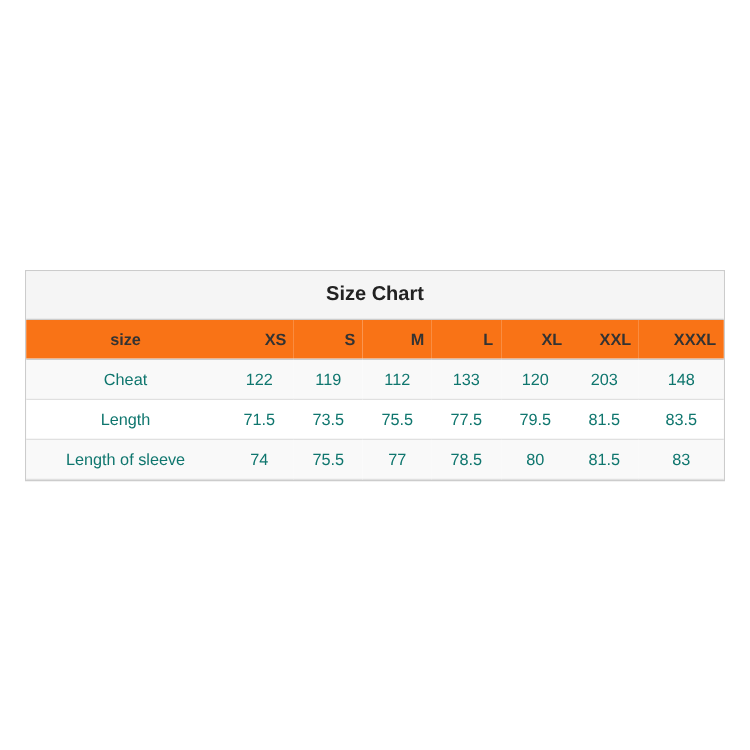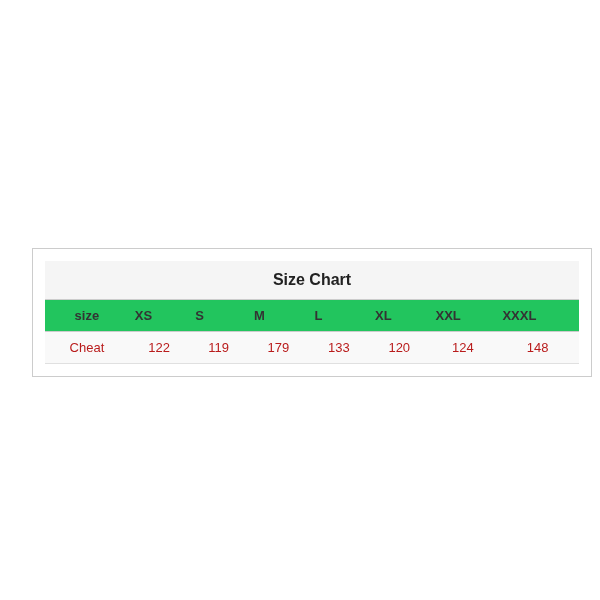--- a/index.html
+++ b/index.html
@@ -1,17 +1,17 @@
 <!DOCTYPE html>
 <html><head>
   <meta charset="utf-8">
   <style>
     * {
       margin: 0;
-      padding: 12px;
+      padding: 0;
       box-sizing: border-box;
     }
 
     body {
       width: 600px;
       height: 600px;
       background-color: #ffffff;
       display: flex;
       align-items: center;
       justify-content: center;
@@ -35,47 +35,47 @@
       font-weight: bold;
       color: #222222;
     }
 
     table {
       width: 100%;
       border-collapse: collapse;
     }
 
     thead tr {
-      background-color: #22c55e;
+      background-color: #f97316;
     }
 
     thead th {
       font-size: 13px;
       font-weight: bold;
       color: #333333;
       padding: 8px 6px;
-      text-align: left;
+      text-align: right;
       border-bottom: 1px solid #cccccc;
     }
 
     thead th:first-child {
       text-align: center;
     }
 
     tbody tr:nth-child(odd) {
       background-color: #f9f9f9;
     }
 
     tbody tr:nth-child(even) {
       background-color: #ffffff;
     }
 
     tbody td {
       font-size: 13px;
-      color: #b91c1c;
+      color: #0f766e;
       padding: 8px 6px;
       text-align: center;
       border-bottom: 1px solid #e0e0e0;
     }
 
     tbody td:first-child {
       font-weight: normal;
       text-align: center;
     }
   </style>
@@ -99,21 +99,41 @@
           <th>XXL</th>
           <th>XXXL</th>
         </tr>
     </thead>
     <tbody>
 
     <tr>
           <td>Cheat</td>
           <td>122</td>
           <td>119</td>
-          <td>179</td>
+          <td>112</td>
           <td>133</td>
           <td>120</td>
-          <td>124</td>
+          <td>203</td>
           <td>148</td>
+        </tr>
+        <tr>
+          <td>Length</td>
+          <td>71.5</td>
+          <td>73.5</td>
+          <td>75.5</td>
+          <td>77.5</td>
+          <td>79.5</td>
+          <td>81.5</td>
+          <td>83.5</td>
+        </tr>
+        <tr>
+          <td>Length of sleeve</td>
+          <td>74</td>
+          <td>75.5</td>
+          <td>77</td>
+          <td>78.5</td>
+          <td>80</td>
+          <td>81.5</td>
+          <td>83</td>
         </tr>
       </tbody>
   </table>
 </div>
 
 </body></html>

